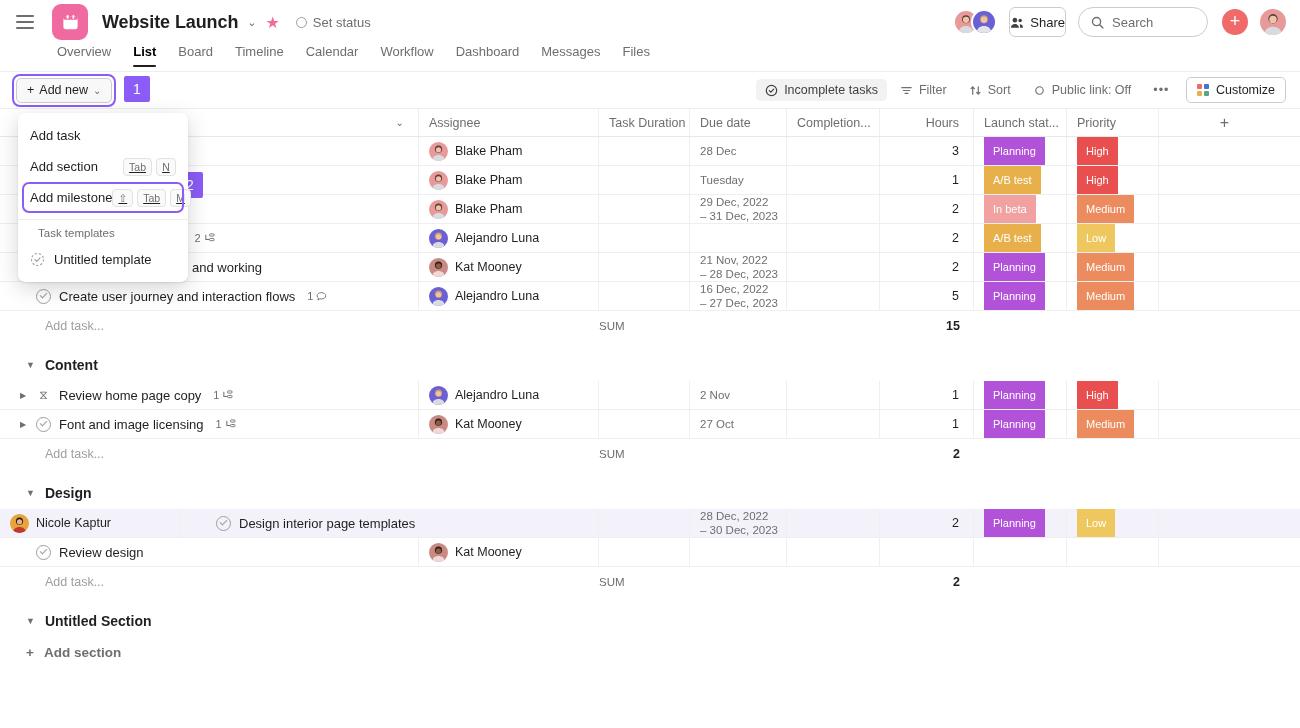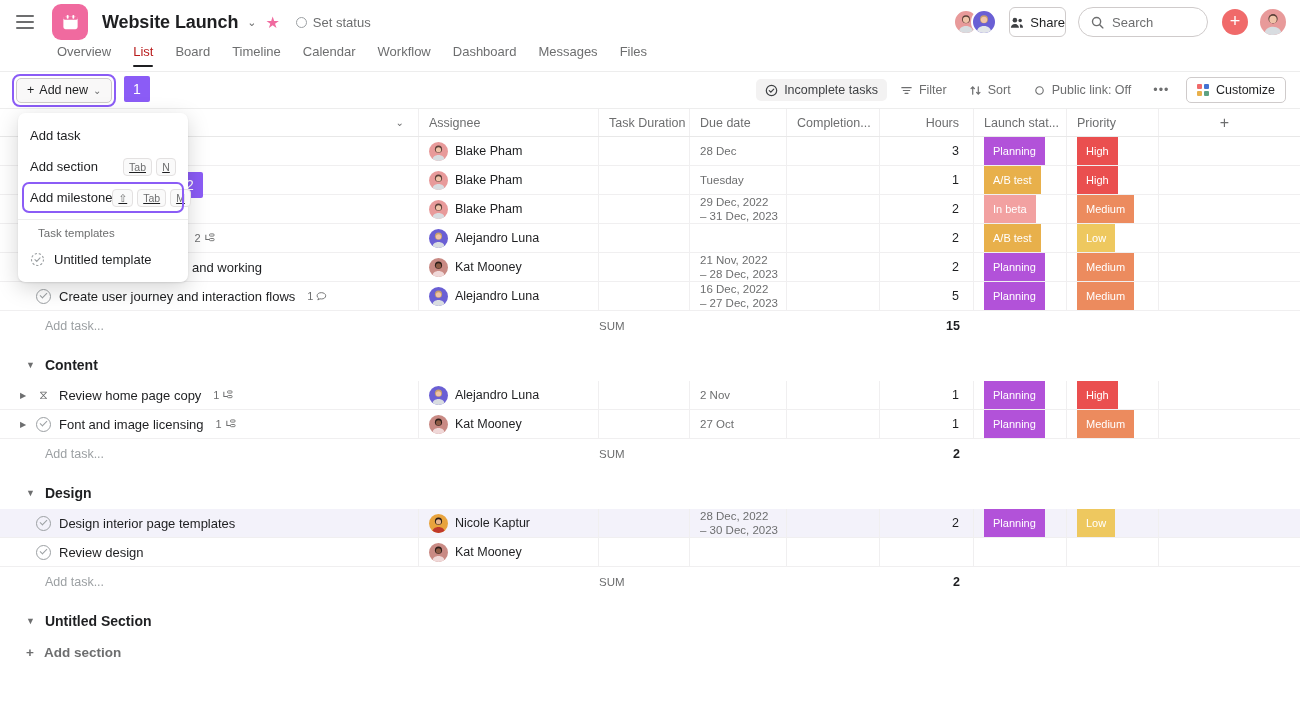--- a/index.html
+++ b/index.html
@@ -78,21 +78,21 @@
   
   .navtabs {
     height: 28px; display: flex; align-items: flex-start; gap: 0;
     padding-left: 46px;
     border-bottom: 1px solid #ededed;
   }
   .navtab {
     font-size: 13px; color: #6d6e6f; padding: 0 11px 8px 11px; cursor: pointer;
     position: relative;
   }
-  .navtab.active { color: #b91c1c; font-weight: 400; }
+  .navtab.active { color: #000000; font-weight: 700; }
   .navtab.active:after {
     content: ''; position: absolute; left: 11px; right: 11px; bottom: 0;
     height: 2.5px; background: #1e1f21; border-radius: 2px;
   }
 
   
   .toolbar {
     height: 37px; display: flex; align-items: center;
     padding: 0 14px 0 16px;
     border-bottom: 1px solid #ededed;
@@ -746,36 +746,36 @@
       <div style="width:97px"></div>
       <div style="width:93px"></div>
       <div class="sum-val">2</div>
     </div>
     <div style="height:8px"></div>
     <div class="sec-head">
       <span class="sec-twisty">▼</span>
       <span class="sec-title">Design</span>
     </div>
     <div class="row hl">
+      <div class="c c-assign">
+        <span class="avatar" style="background:#e8a33d">
+          <svg class="av-face" viewBox="0 0 24 24">
+            <circle cx="12" cy="9" r="4.5" fill="#2b1d18"></circle>
+            <circle cx="12" cy="9.8" r="3.3" fill="#e8b48f"></circle>
+            <path d="M4 24c0-5 3.6-7.6 8-7.6S20 19 20 24z" fill="#c0392b"></path>
+          </svg>
+        </span>
+        <span class="assignee-name">Nicole Kaptur</span>
+      </div>
       <div class="c c-name">
         <div class="task-name">
           <span class="twisty empty">▶</span>
           <span class="check"></span>
           <span class="tname">Design interior page templates</span>
         </div>
-      </div>
-      <div class="c c-assign">
-        <span class="avatar" style="background:#e8a33d">
-          <svg class="av-face" viewBox="0 0 24 24">
-            <circle cx="12" cy="9" r="4.5" fill="#2b1d18"></circle>
-            <circle cx="12" cy="9.8" r="3.3" fill="#e8b48f"></circle>
-            <path d="M4 24c0-5 3.6-7.6 8-7.6S20 19 20 24z" fill="#c0392b"></path>
-          </svg>
-        </span>
-        <span class="assignee-name">Nicole Kaptur</span>
       </div>
       <div class="c c-dur">
         <span class="due"></span>
       </div>
       <div class="c c-due">
         <span class="due"><span>28 Dec, 2022</span><span class="d2">– 30 Dec, 2023</span></span>
       </div>
       <div class="c c-comp">
         <span></span>
       </div>

